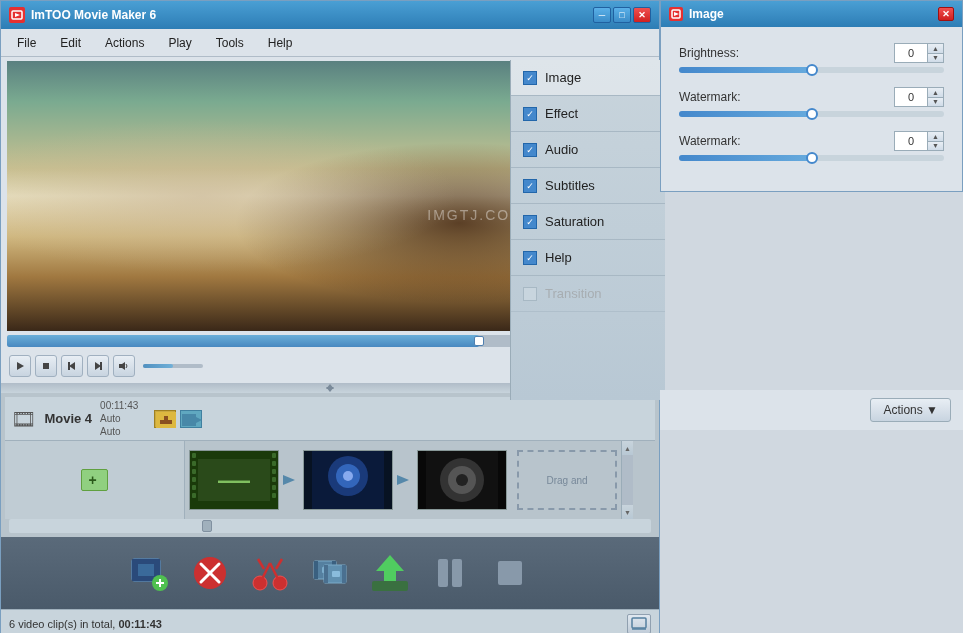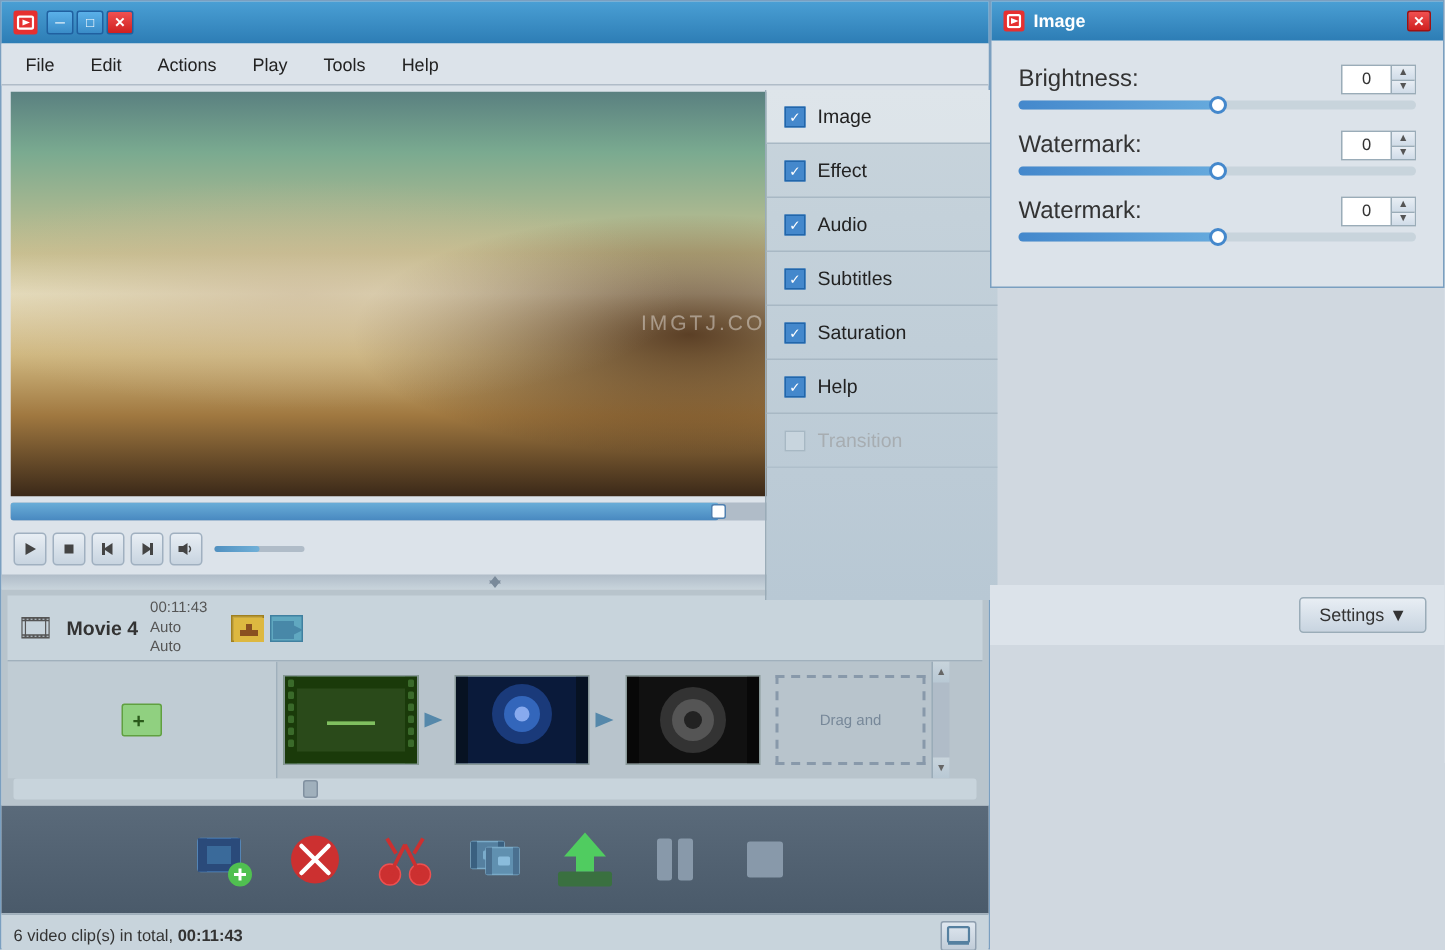--- a/index.html
+++ b/index.html
@@ -360,21 +360,21 @@
     }
     .setting-row {
       margin-bottom: 14px;
     }
     .setting-label-row {
       display: flex;
       align-items: center;
       margin-bottom: 4px;
     }
     .setting-label {
-      font-size: 16px;
+      font-size: 12px;
       color: #333;
       flex: 1;
     }
     .setting-value-box {
       width: 50px;
       height: 20px;
       border: 1px solid #9aacb8;
       background: white;
       display: flex; align-items: center; justify-content: center;
       font-size: 11px;
@@ -446,20 +446,21 @@
 
 <div class="main-window">
 
   <div class="title-bar">
     <div class="title-bar-icon">
       <svg width="12" height="12" viewBox="0 0 12 12">
         <rect x="1" y="2" width="10" height="8" rx="1" fill="none" stroke="white" stroke-width="1.5"></rect>
         <polygon points="4,4 9,6 4,8" fill="white"></polygon>
       </svg>
     </div>
+    <span class="title-bar-title">ImTOO Movie Maker 6</span>
     <div class="title-bar-controls">
       <div class="title-btn">─</div>
       <div class="title-btn">□</div>
       <div class="title-btn close-btn">✕</div>
     </div>
   </div>
 
   <div class="menu-bar">
     <div class="menu-item">File</div>
     <div class="menu-item">Edit</div>
@@ -801,14 +802,14 @@
       </div>
       <div class="slider-track">
         <div class="slider-fill" style="width:50%;"></div>
         <div class="slider-thumb"></div>
       </div>
     </div>
   </div>
 </div>
 
 <div class="settings-btn-area">
-  <div class="settings-btn">Settings ▼</div>
+  <div class="settings-btn">Actions ▼</div>
 </div>
 
 </body></html>

